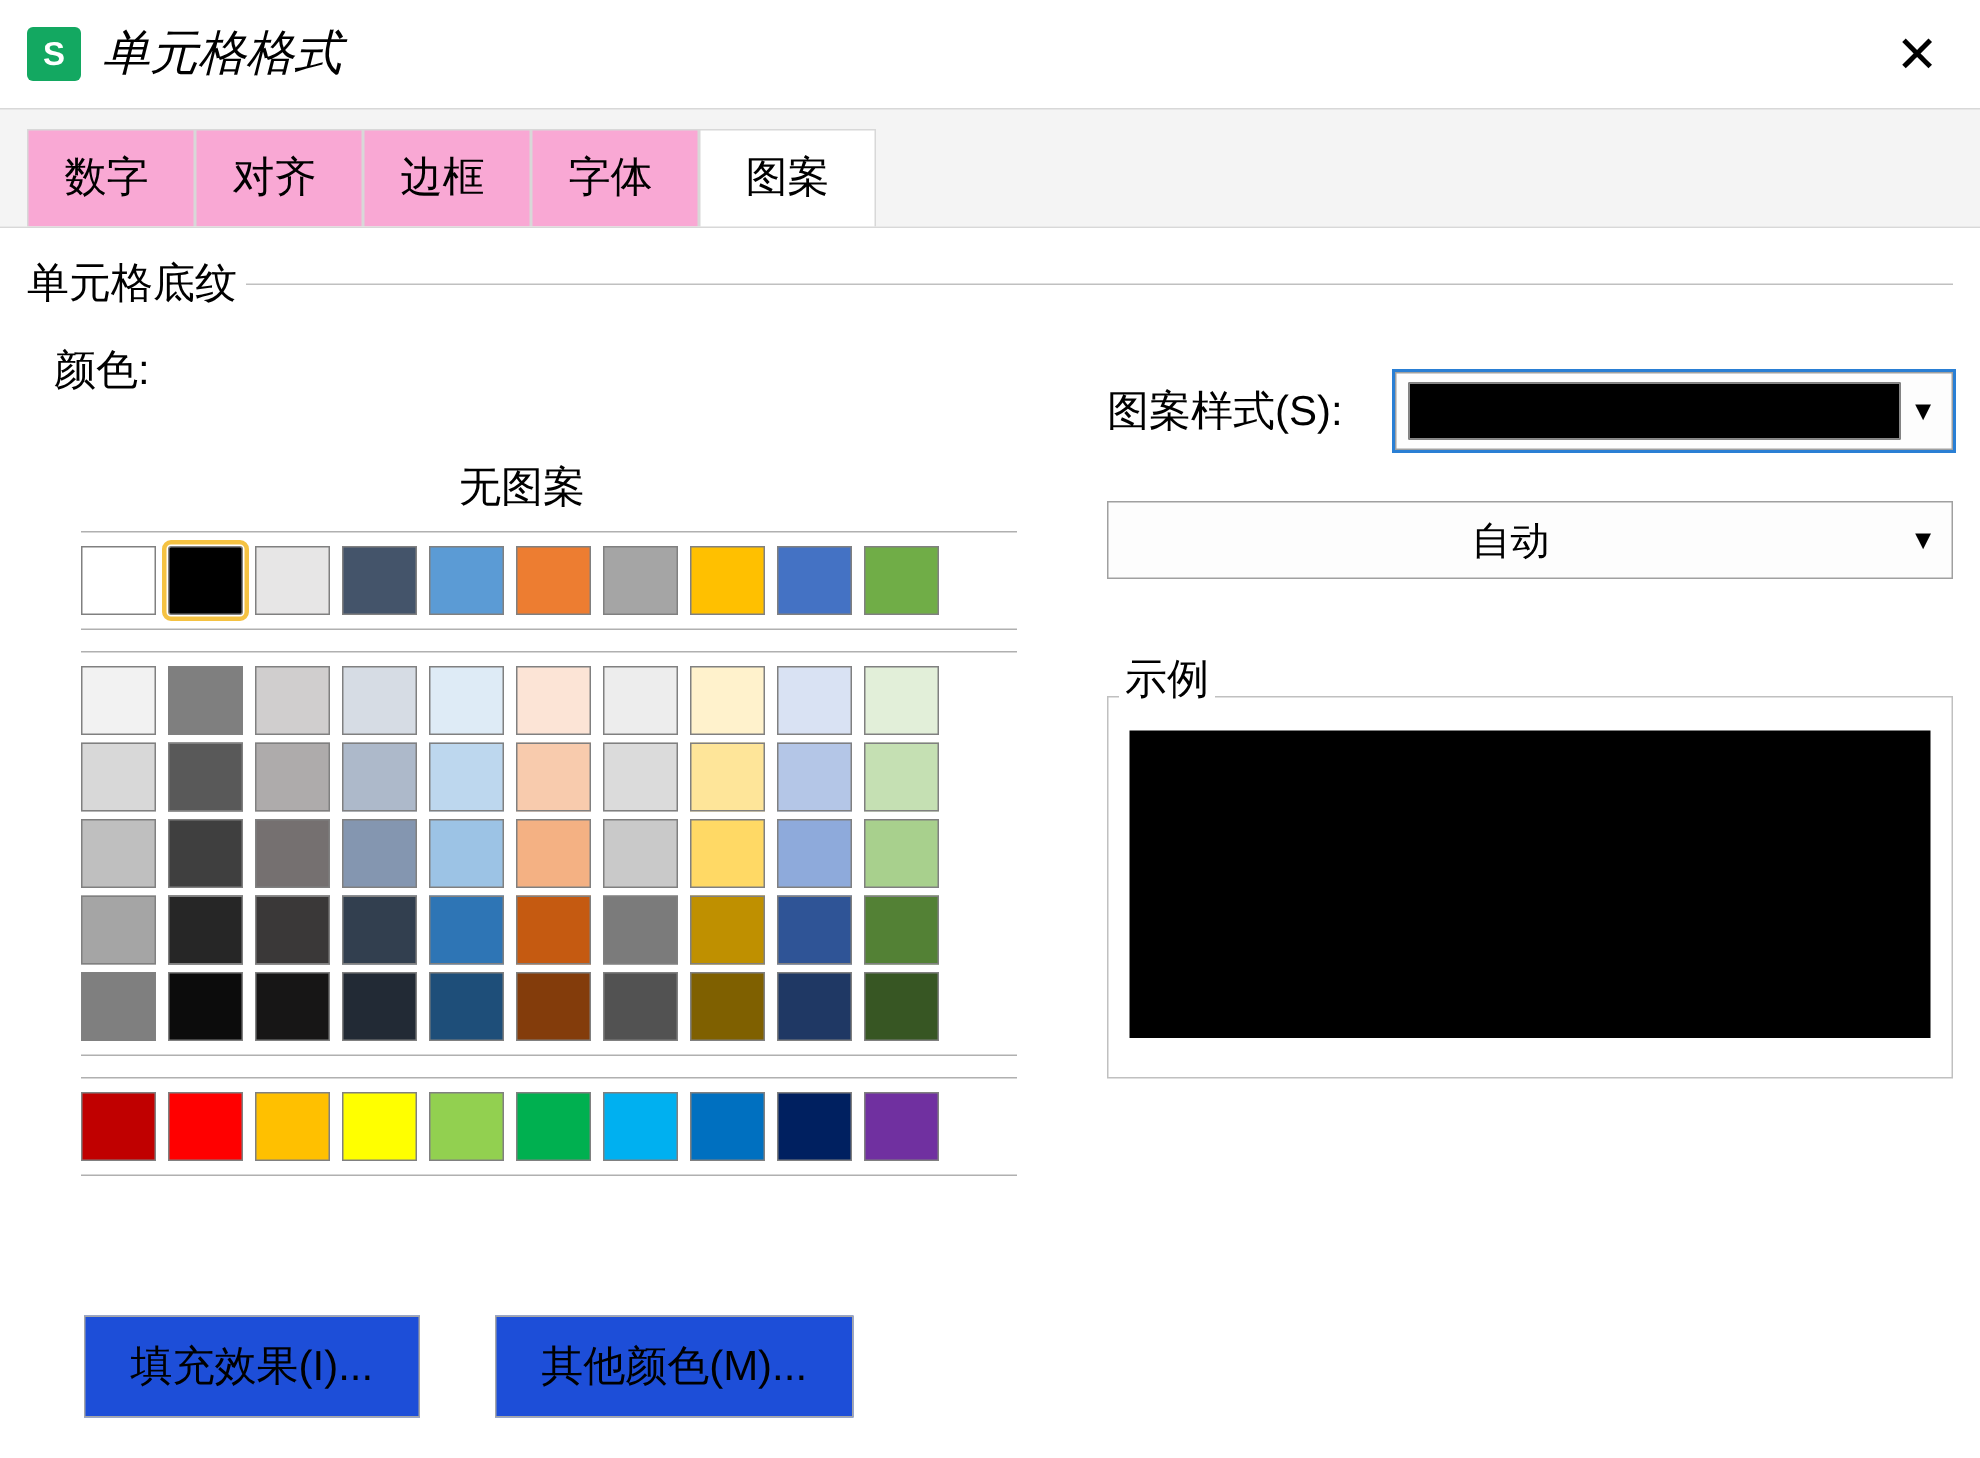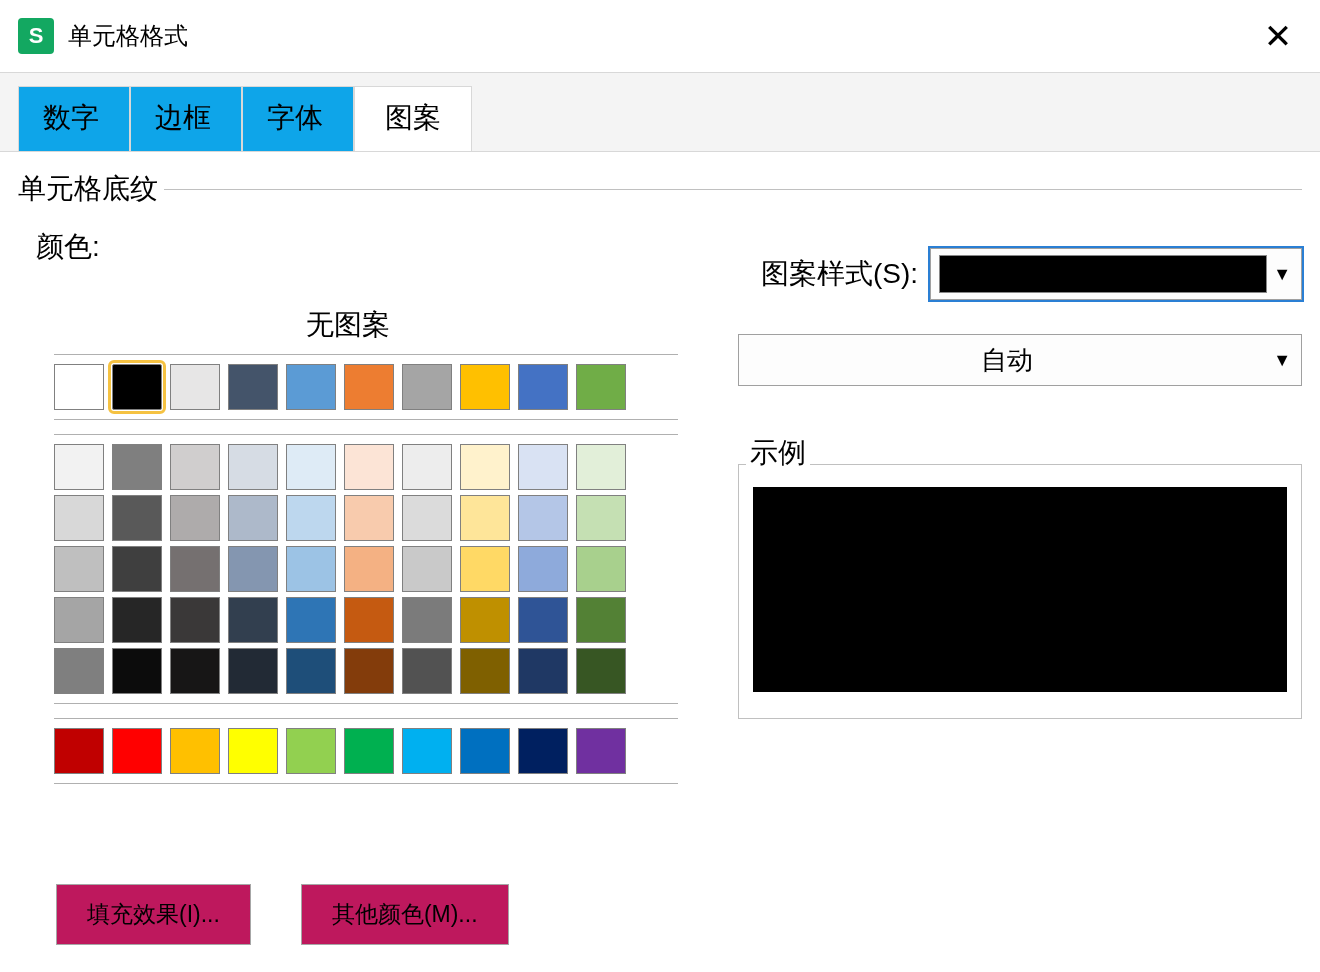--- a/index.html
+++ b/index.html
@@ -25,21 +25,21 @@
   background: #13a861;
   border-radius: 4px;
   color: #fff;
   font-weight: bold;
   font-size: 22px;
   display: flex;
   align-items: center;
   justify-content: center;
   margin-right: 14px;
 }
-.titlebar-title { font-size: 24px; }
+.titlebar-title { font-size: 32px; font-style: italic; }
 .close-btn {
   margin-left: auto;
   width: 48px;
   height: 48px;
   display: flex;
   align-items: center;
   justify-content: center;
   font-size: 34px;
   cursor: pointer;
 }
@@ -58,21 +58,21 @@
   font-size: 28px;
   border: 1px solid transparent;
   background: #f4f4f4;
   cursor: pointer;
   position: relative;
   top: 1px;
 }
 .tab.inactive {
   border: 1px solid #d8d8d8;
   border-bottom: 1px solid #d8d8d8;
-  background: #0ea5e9;
+  background: #f9a8d4;
   padding-left: 24px;
 }
 .tab.active {
   background: #ffffff;
   border: 1px solid #d8d8d8;
   border-bottom: 1px solid #ffffff;
 }
 .tab-content {
   background: #ffffff;
   border-top: 1px solid #d8d8d8;
@@ -131,21 +131,21 @@
   outline: 3px solid #f5c242;
   outline-offset: 1px;
   border-radius: 2px;
 }
 .right-row {
   display: flex;
   align-items: center;
   margin-bottom: 34px;
   gap: 12px;
 }
-.right-row .label { width: 180px; text-align: right; }
+.right-row .label { width: 180px; }
 .dropdown {
   flex: 1;
   height: 52px;
   border: 1px solid #a0a0a0;
   background: #fdfdfd;
   display: flex;
   align-items: center;
   justify-content: space-between;
   padding: 0 4px 0 8px;
   cursor: pointer;
@@ -175,38 +175,39 @@
 }
 .bottom-buttons {
   position: absolute;
   left: 56px;
   bottom: 46px;
   display: flex;
   gap: 50px;
 }
 .btn {
   padding: 14px 30px;
-  font-size: 23px;
-  background: #be185d;
+  font-size: 28px;
+  background: #1d4ed8;
   border: 1px solid #a6a6a6;
   cursor: pointer;
 }
 </style>
 </head>
 <body>
 
 <div class="titlebar">
   <div class="app-icon">S</div>
   <div class="titlebar-title">单元格格式</div>
   <div class="close-btn">✕</div>
 </div>
 
 <div class="tab-area">
   <div class="tabs" id="tabs">
       <div class="tab inactive">数字</div>
+      <div class="tab inactive">对齐</div>
       <div class="tab inactive">边框</div>
       <div class="tab inactive">字体</div>
       <div class="tab active">图案</div>
     </div>
 
   <div class="tab-content">
     <div class="section-header">
       <span>单元格底纹</span>
       <span class="line"></span>
     </div>

